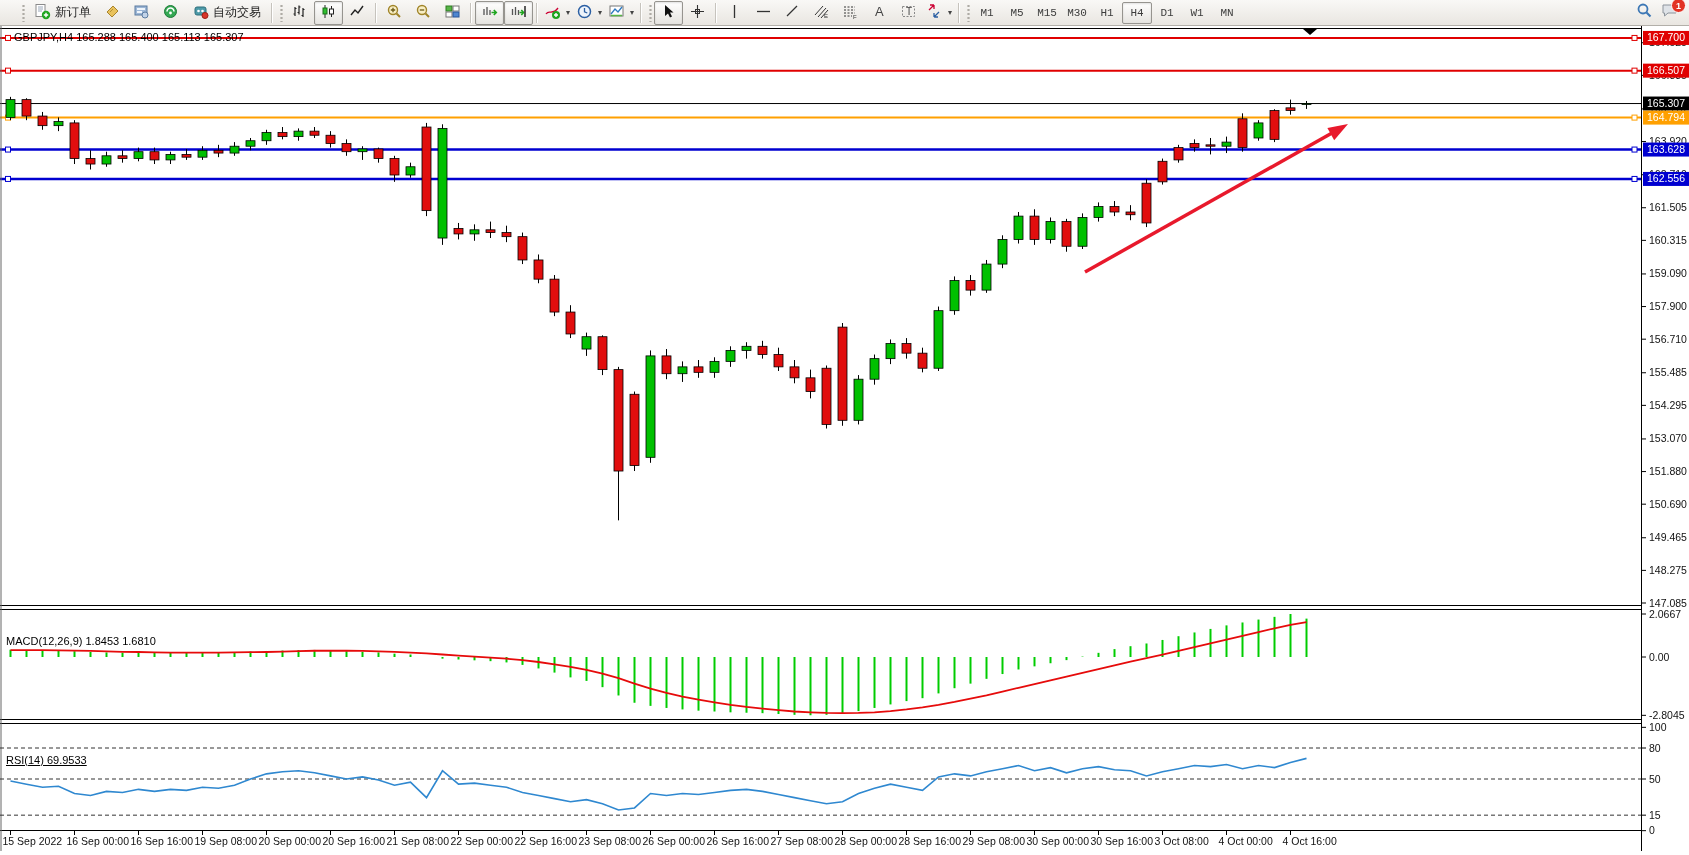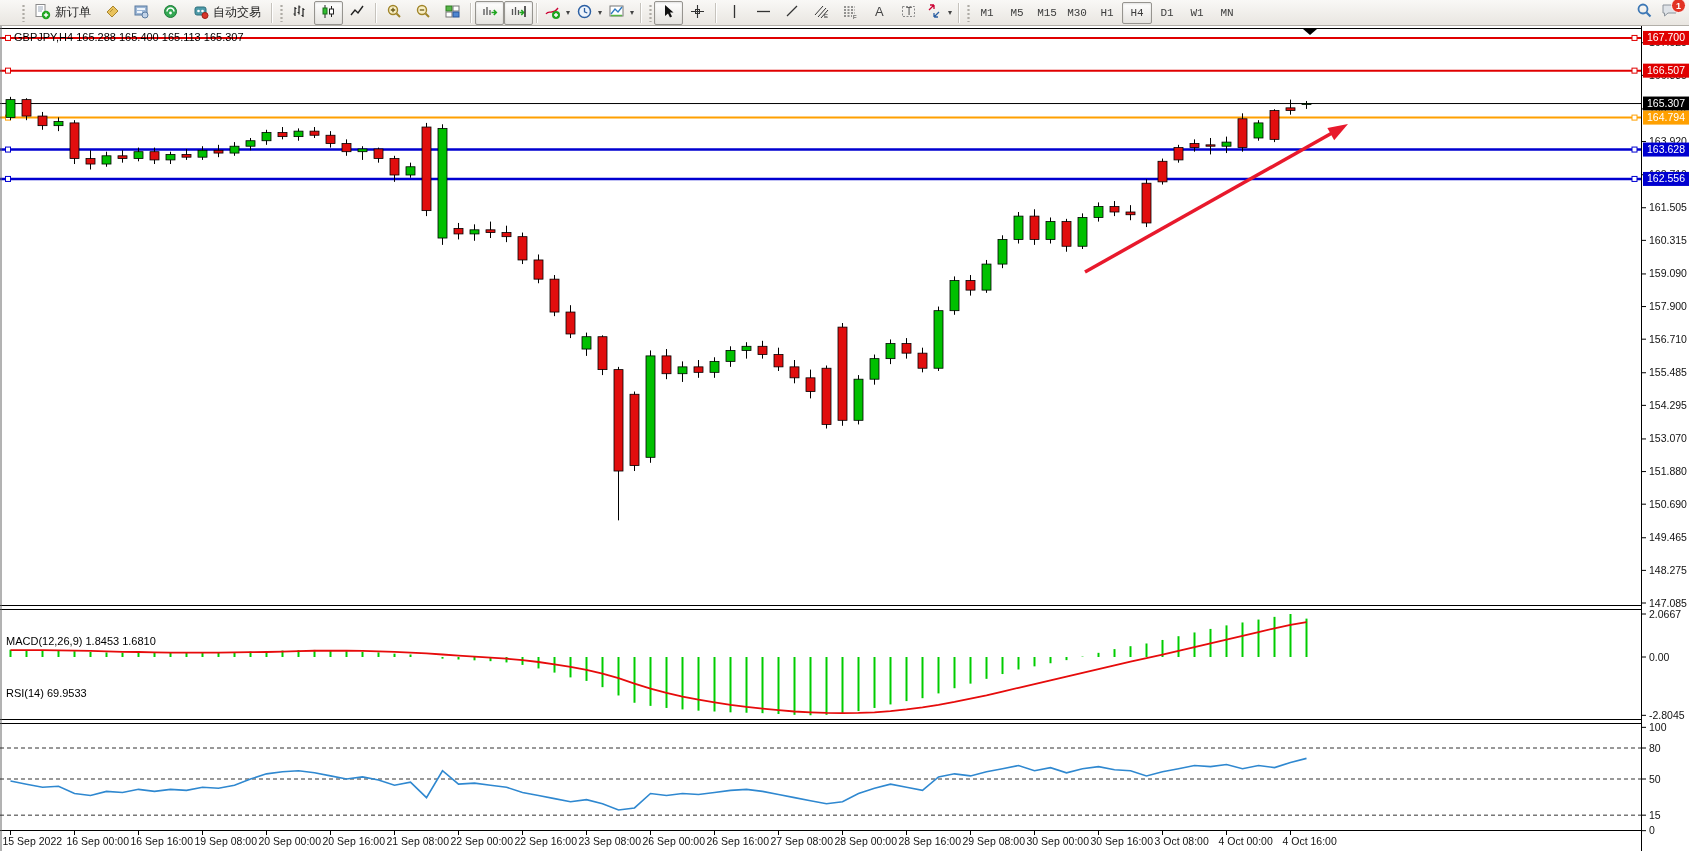--- a/index.html
+++ b/index.html
@@ -21,21 +21,21 @@
   .right-tools{margin-left:auto;display:flex;align-items:center;gap:8px;margin-right:10px;}
   .bubble-wrap{position:relative;}
   .badge{position:absolute;top:-4px;right:-7px;width:13px;height:13px;border-radius:50%;
          background:#e23325;border:1px solid #fff;color:#fff;font-size:9px;font-weight:bold;
          display:flex;align-items:center;justify-content:center;}
   
   .chart-area{position:relative;width:1689px;height:649px;}
   .chart-title{position:absolute;left:14px;top:5px;font-size:11px;color:#000;z-index:3;}
   .panel-label{position:absolute;left:6px;font-size:11px;color:#000;z-index:3;}
   #macd-label{top:585px;margin-top:24px;}
-  #rsi-label{top:661px;}
+  #rsi-label{top:728px;text-decoration:underline;}
   svg text{font-family:"Liberation Sans",sans-serif;}
 </style>
 </head>
 <body>
 
 <div class="app">
 
   <div class="toolbar">
     <div class="grip"></div>
 

